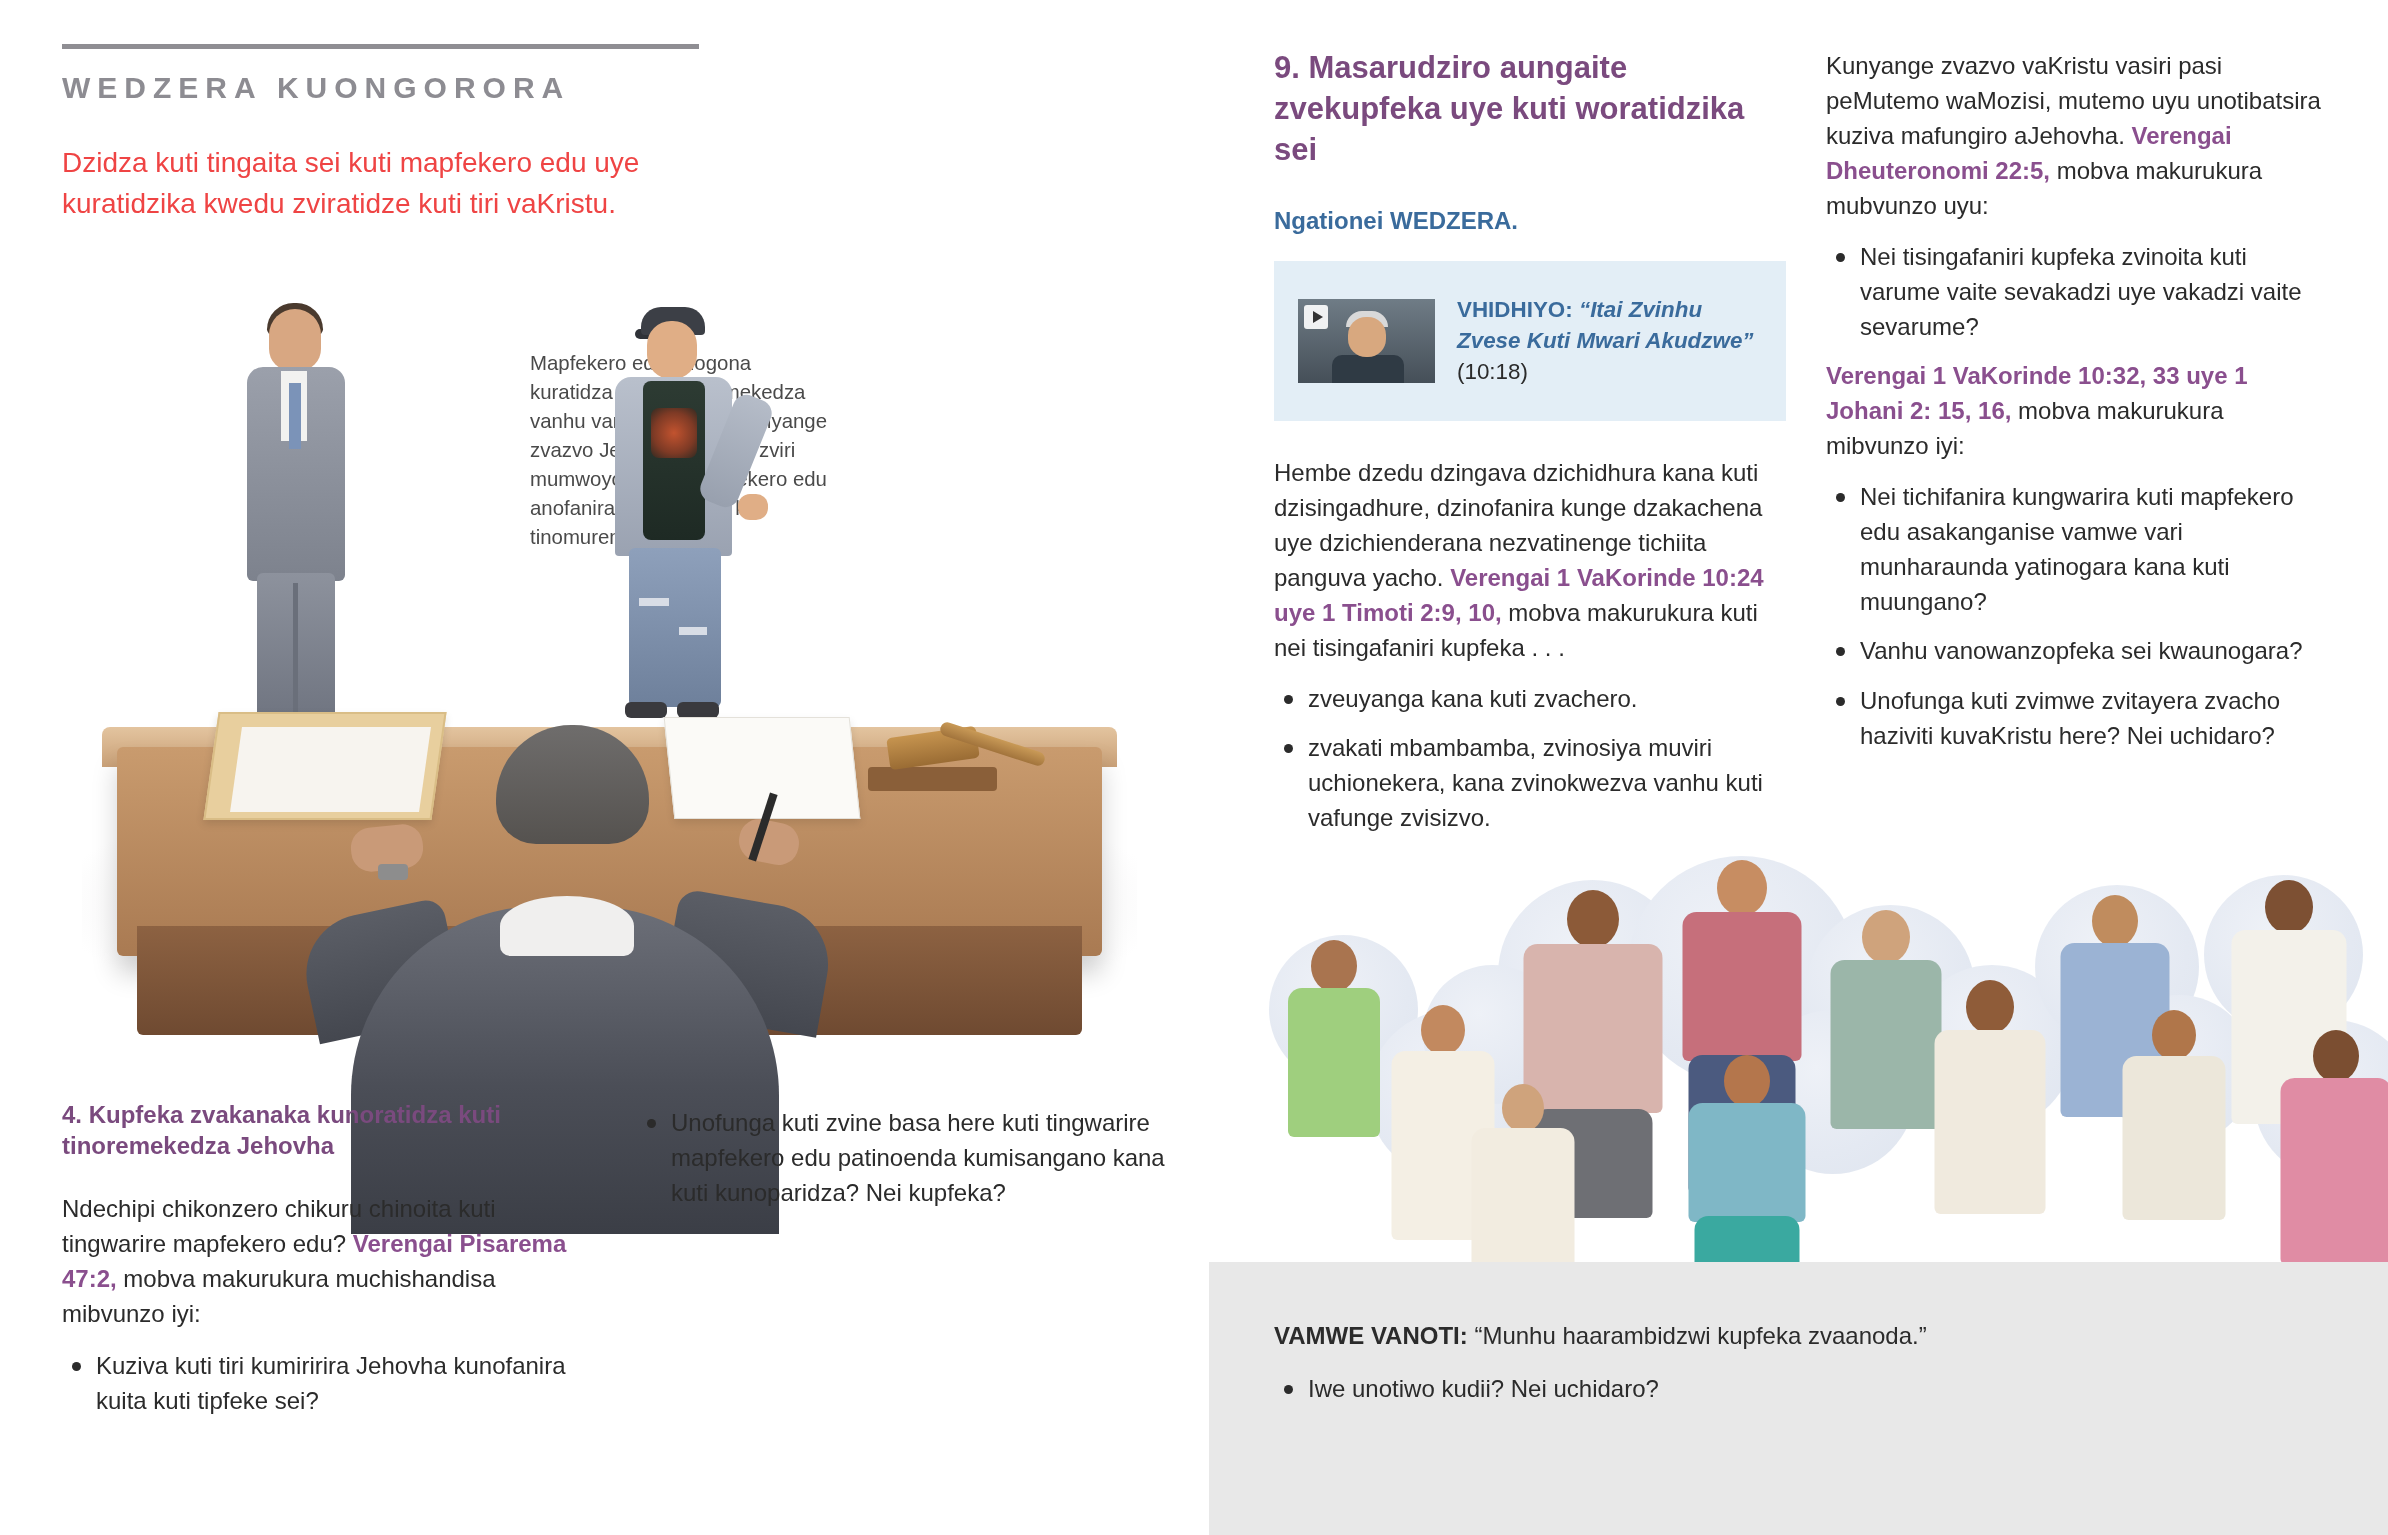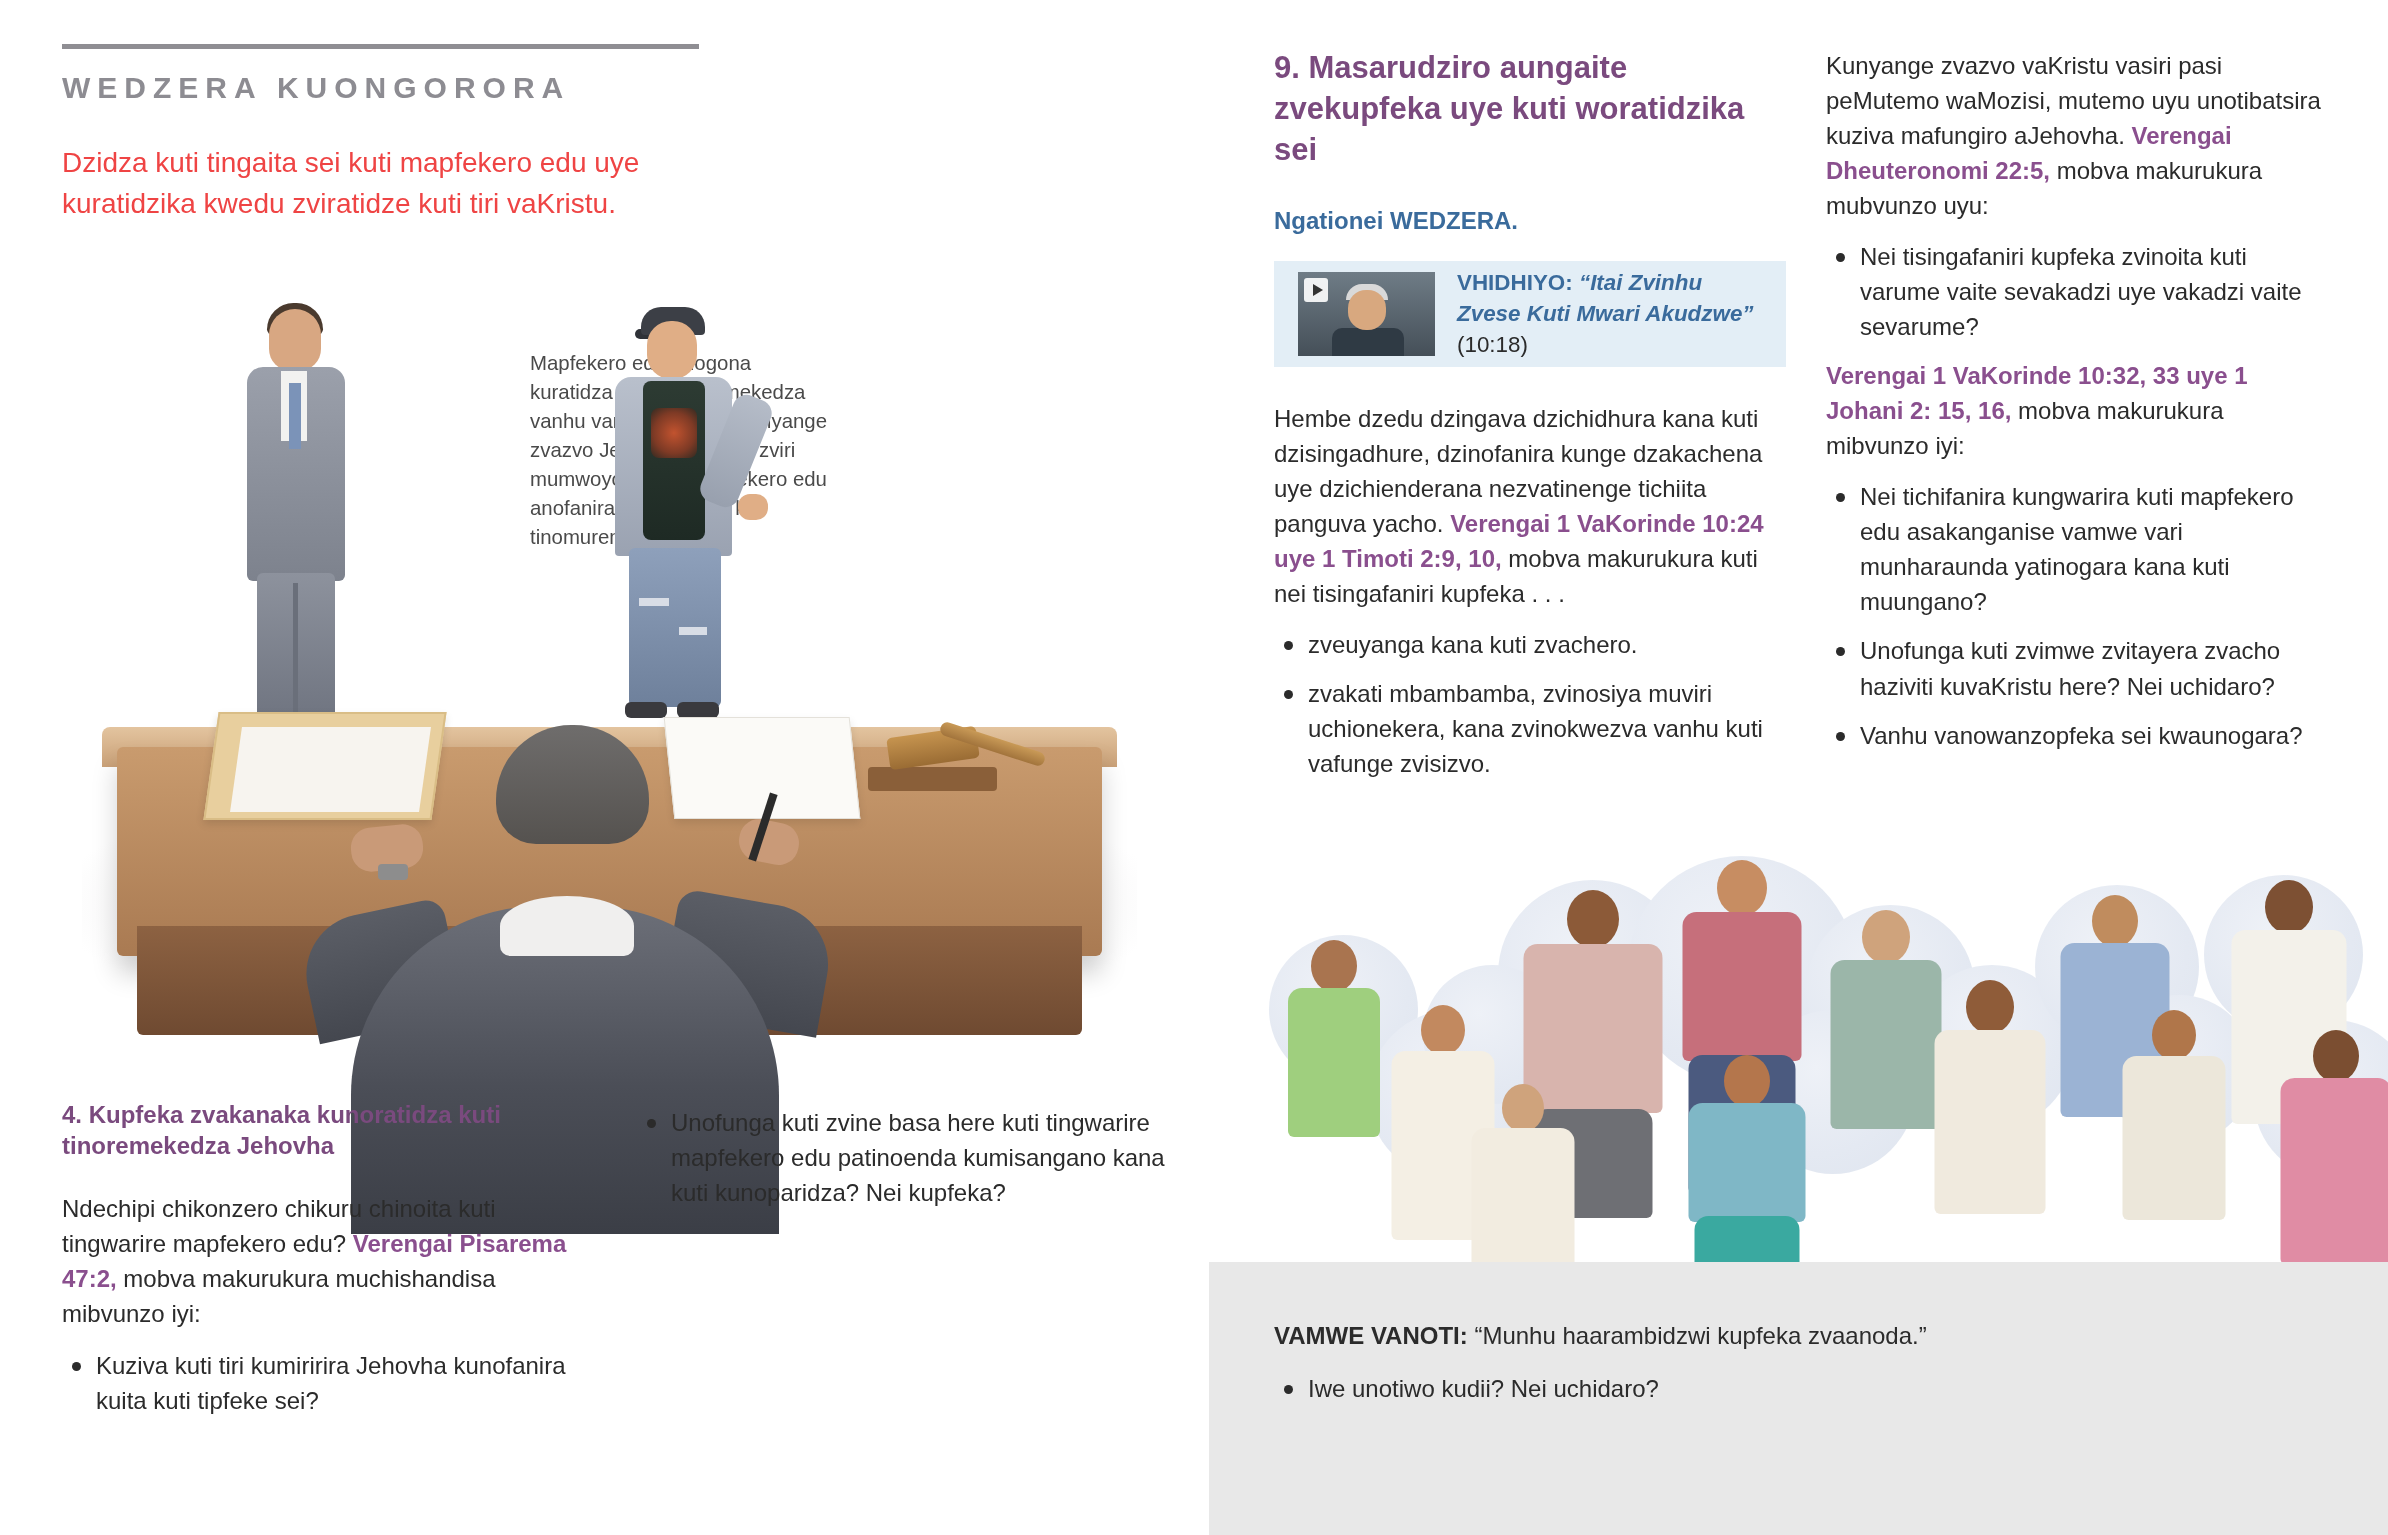--- a/index.html
+++ b/index.html
@@ -378,21 +378,21 @@
     font-weight: bold;
   }
   .video-cue {
     font-size: 24px;
     color: #3a6b9c;
     font-weight: bold;
     margin-bottom: 26px;
   }
   .video-box {
     background: #e3eef6;
-    padding: 6px 24px;
+    padding: 33px 24px;
     display: flex;
     align-items: center;
     gap: 22px;
     margin-bottom: 34px;
   }
   .video-thumb {
     width: 137px;
     height: 84px;
     background: linear-gradient(#6f7c86, #454f58);
     position: relative;
@@ -595,22 +595,22 @@
       <p class="body-text"><span>Kunyange zvazvo vaKristu vasiri pasi peMutemo waMozisi, mutemo uyu unotibatsira kuziva mafungiro aJehovha. </span><span class="scripture">Verengai Dheuteronomi 22:5,</span><span> mobva makurukura mubvunzo uyu:</span></p>
 
       <ul class="bullets">
         <li>Nei tisingafaniri kupfeka zvinoita kuti varume vaite sevakadzi uye vakadzi vaite sevarume?</li>
       </ul>
 
       <p class="body-text"><span class="scripture">Verengai 1 VaKorinde 10:32, 33 uye 1 Johani 2: 15, 16,</span><span> mobva makurukura mibvunzo iyi:</span></p>
 
       <ul class="bullets">
         <li>Nei tichifanira kungwarira kuti mapfekero edu asakanganise vamwe vari munharaunda yatinogara kana kuti muungano?</li>
+        <li>Vanhu vanowanzopfeka sei kwaunogara?</li>
         <li>Unofunga kuti zvimwe zvitayera zvacho haziviti kuvaKristu here? Nei uchidaro?</li>
-        <li>Vanhu vanowanzopfeka sei kwaunogara?</li>
       </ul>
     </div>
 
     <div class="people-art">
 
       <div class="halo" style="left:289px; top:124px; width:189px; height:189px;"></div>
       <div class="halo" style="left:418px; top:100px; width:229px; height:229px;"></div>
       <div class="halo" style="left:60px;  top:179px; width:149px; height:149px;"></div>
       <div class="halo" style="left:159px; top:254px; width:169px; height:169px;"></div>
       <div class="halo" style="left:214px; top:209px; width:139px; height:139px;"></div>

